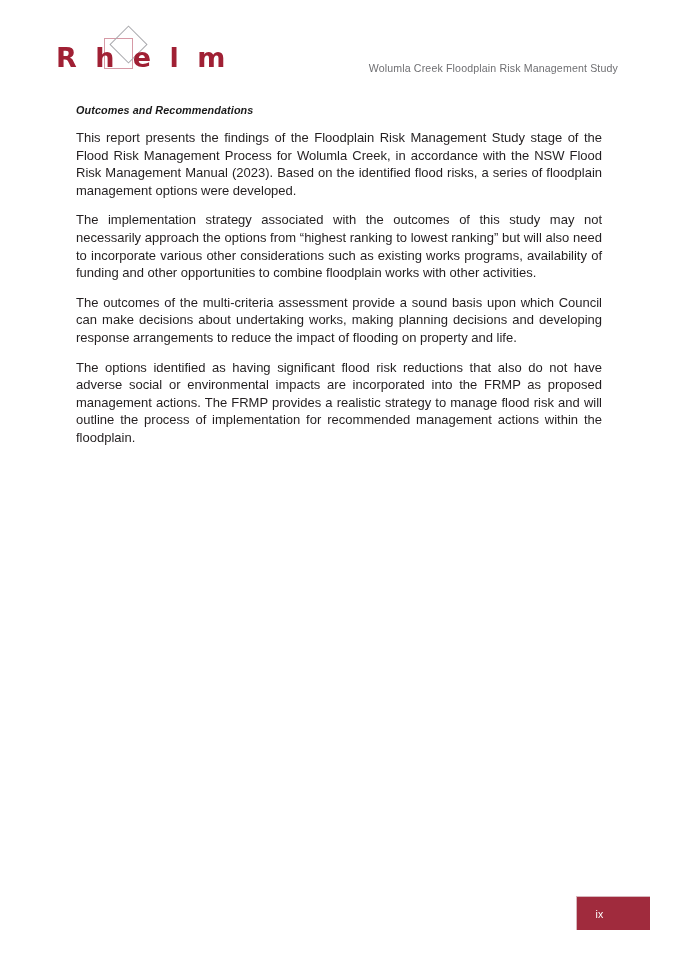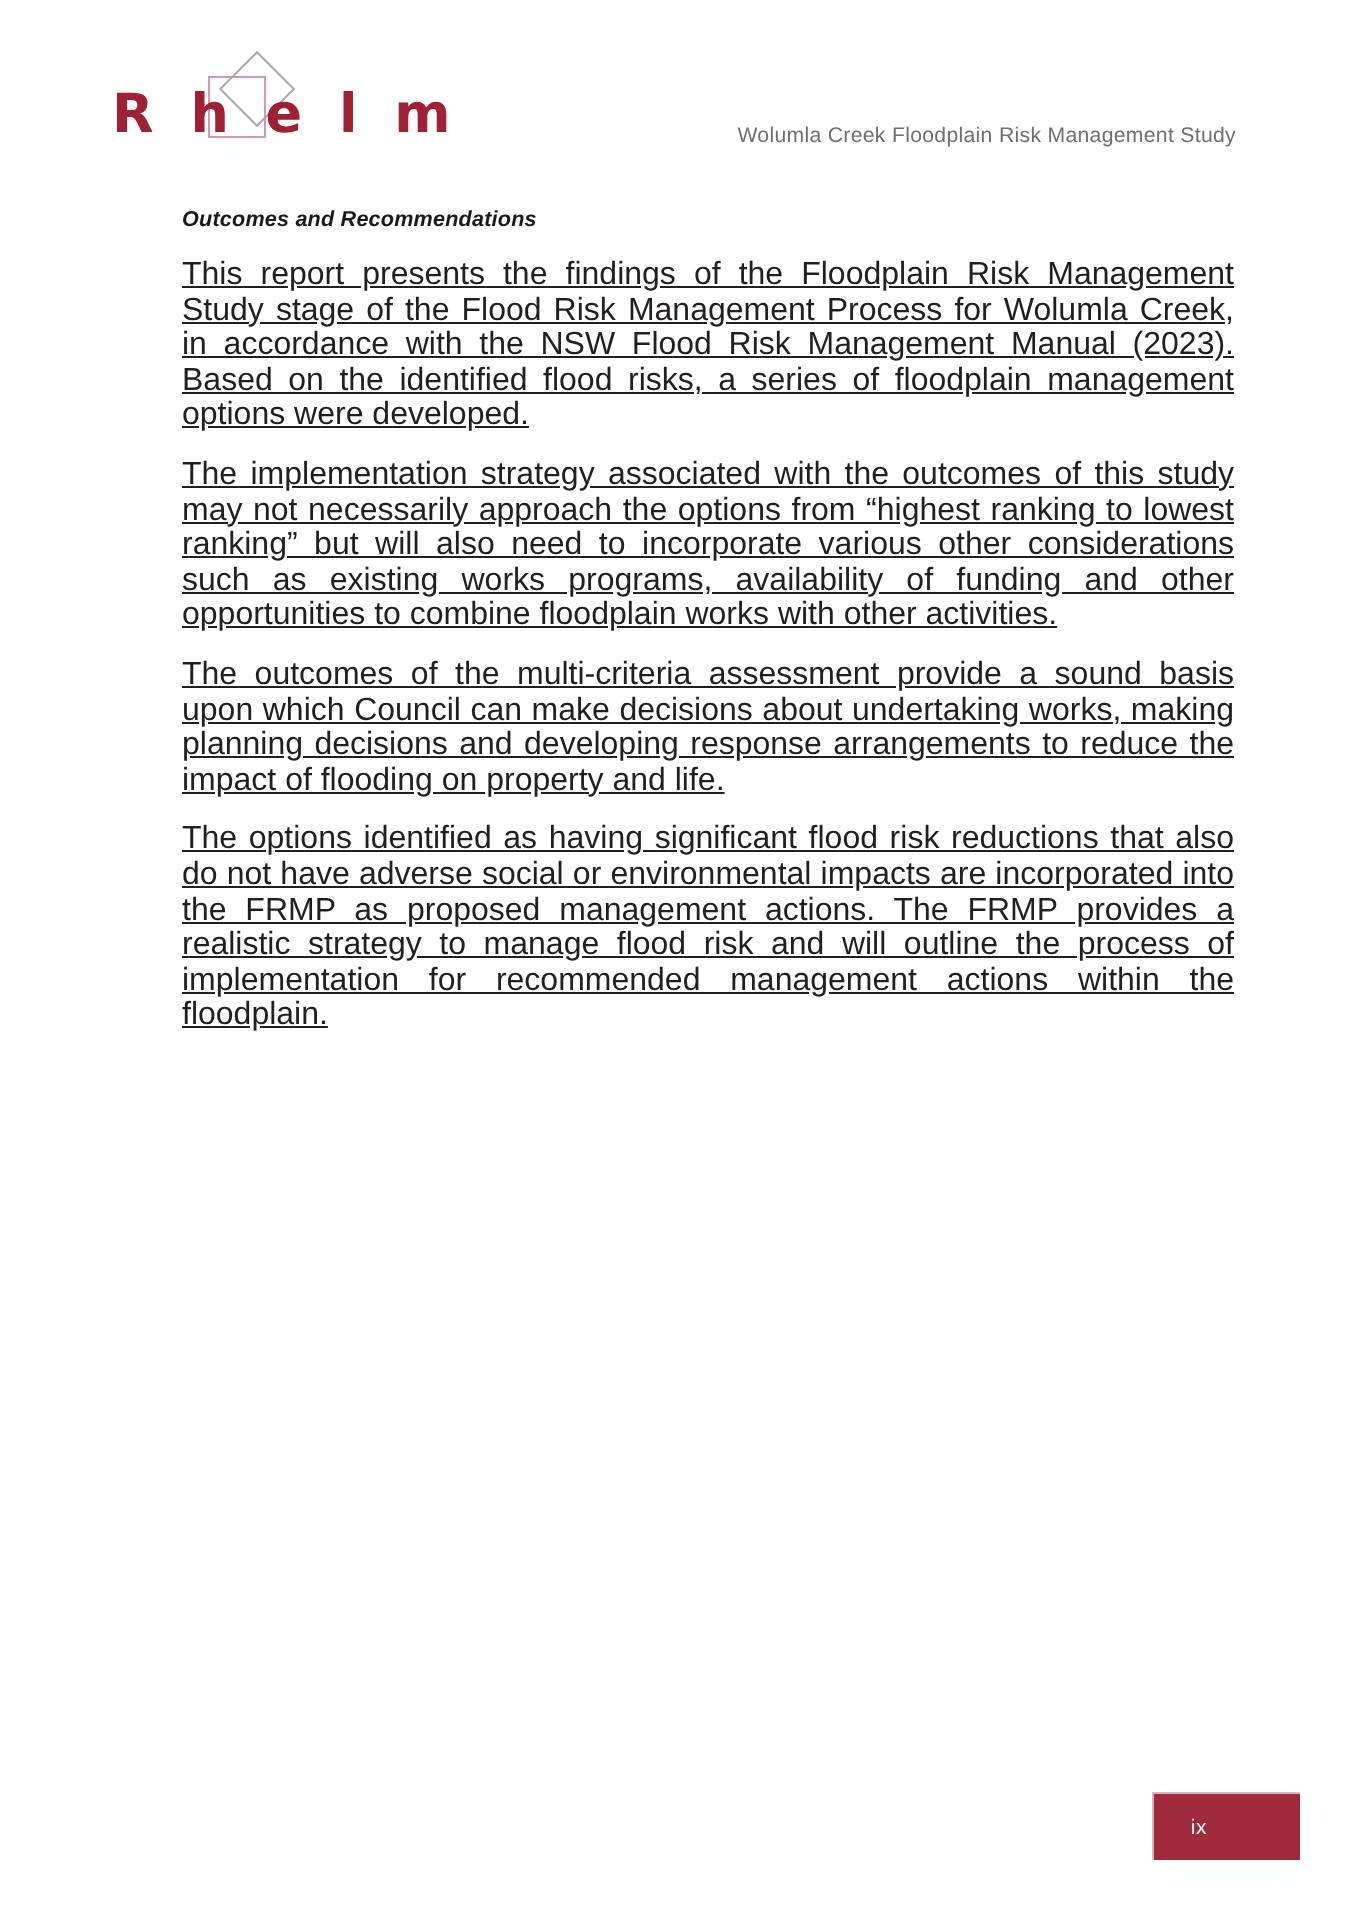--- a/index.html
+++ b/index.html
@@ -89,43 +89,42 @@
     font-size: 10.6px;
     color: #6f6f72;
     letter-spacing: 0.15px;
     white-space: nowrap;
     text-align: right;
   }
 
   
   .content {
     position: absolute;
-    left: 91px;
+    left: 76px;
     top: 104px;
     width: 526px;
   }
 
   .section-heading {
     font-size: 10.8px;
     font-weight: 700;
     font-style: italic;
     color: #1a1a1a;
     margin: 0 0 13px 0;
     letter-spacing: 0.1px;
   }
 
   .para {
-    font-size: 16px;
+    font-size: 13px;
     line-height: 17.6px;
     text-align: justify;
     text-justify: inter-word;
     margin: 0 0 12px 0;
     color: #231f20;
     hyphens: none;
-    text-decoration: underline;
   }
   .para:last-child { margin-bottom: 16px; }
 
   
   .footer-page-box {
     position: absolute;
     left: 576px;
     top: 896px;
     width: 74px;
     height: 34px;

